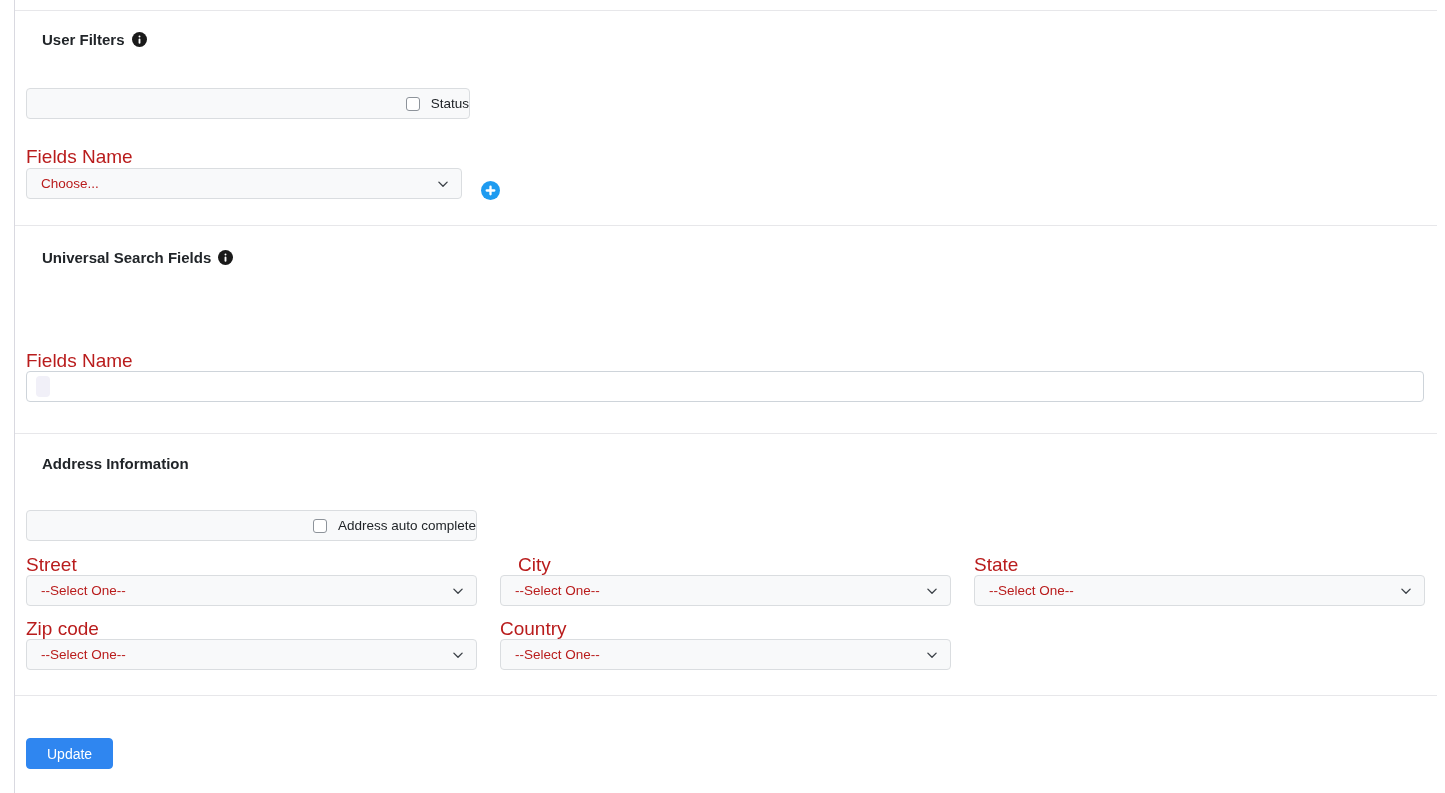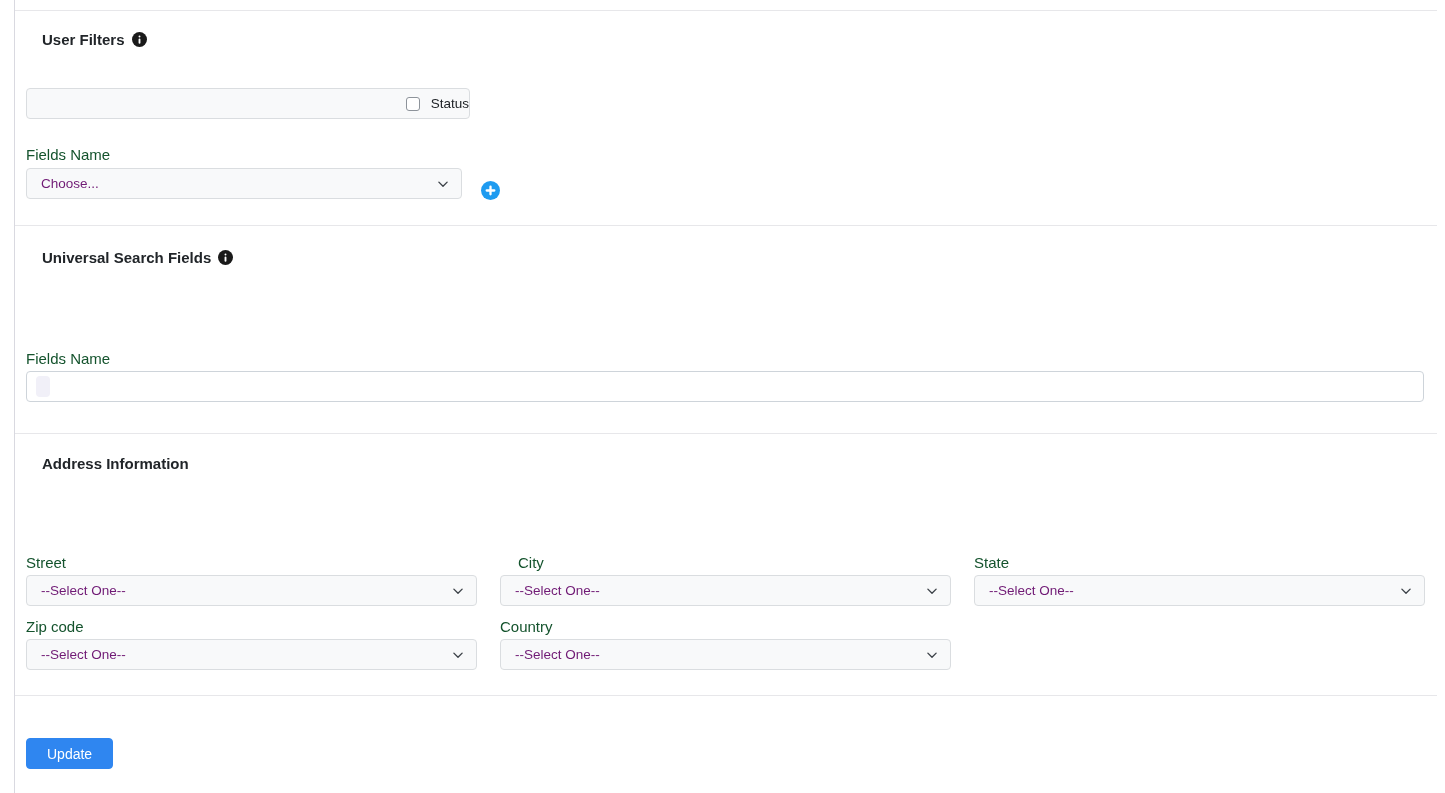--- a/index.html
+++ b/index.html
@@ -59,37 +59,37 @@
     background: #ffffff;
     border: 1px solid #8d939a;
     border-radius: 3px;
     box-sizing: border-box;
     flex: 0 0 auto;
     cursor: pointer;
   }
   .check-label { font-size: 13.5px; color: #212529; }
   .field-label {
     position: absolute;
-    font-size: 15px;
-    color: #14532d;
+    font-size: 19px;
+    color: #b91c1c;
     white-space: nowrap;
   }
   .select-box {
     position: absolute;
     height: 31px;
     background: #f8f9fa;
     border: 1px solid #dadde0;
     border-radius: 4px;
     box-sizing: border-box;
     display: flex;
     align-items: center;
     justify-content: space-between;
     padding: 0 12px 0 14px;
     font-size: 13.5px;
-    color: #701a75;
+    color: #b91c1c;
     cursor: pointer;
   }
   .chevron { display: inline-flex; flex: 0 0 auto; margin-left: 8px; }
   .text-input {
     position: absolute;
     height: 31px;
     background: #ffffff;
     border: 1px solid #ced4da;
     border-radius: 4px;
     box-sizing: border-box;
@@ -191,20 +191,24 @@
     <span class="tag-pill"></span>
     <span></span>
   </div>
 
   <div class="hline" style="top:433px;"></div>
 
   <div class="section-title" style="left:26px; top:455px;">
     <span>Address Information</span>
   </div>
 
+  <div class="check-panel" style="left:26px; top:510px; width:451px;">
+    <span class="checkbox"></span>
+    <span class="check-label">Address auto complete</span>
+  </div>
 
   <div class="field-label" style="left:26px; top:554px;">Street</div>
   <div class="field-label" style="left:518px; top:554px;">City</div>
   <div class="field-label" style="left:974px; top:554px;">State</div>
 
   <div class="select-box" style="left:26px; top:575px; width:451px;">
     <span>--Select One--</span>
     <span class="chevron">
       <svg width="12" height="12" viewBox="0 0 16 16">
           <path d="M2.5 5.5l5.5 5.5 5.5-5.5" fill="none" stroke="#3c4248" stroke-width="1.8" stroke-linecap="round" stroke-linejoin="round"></path>

